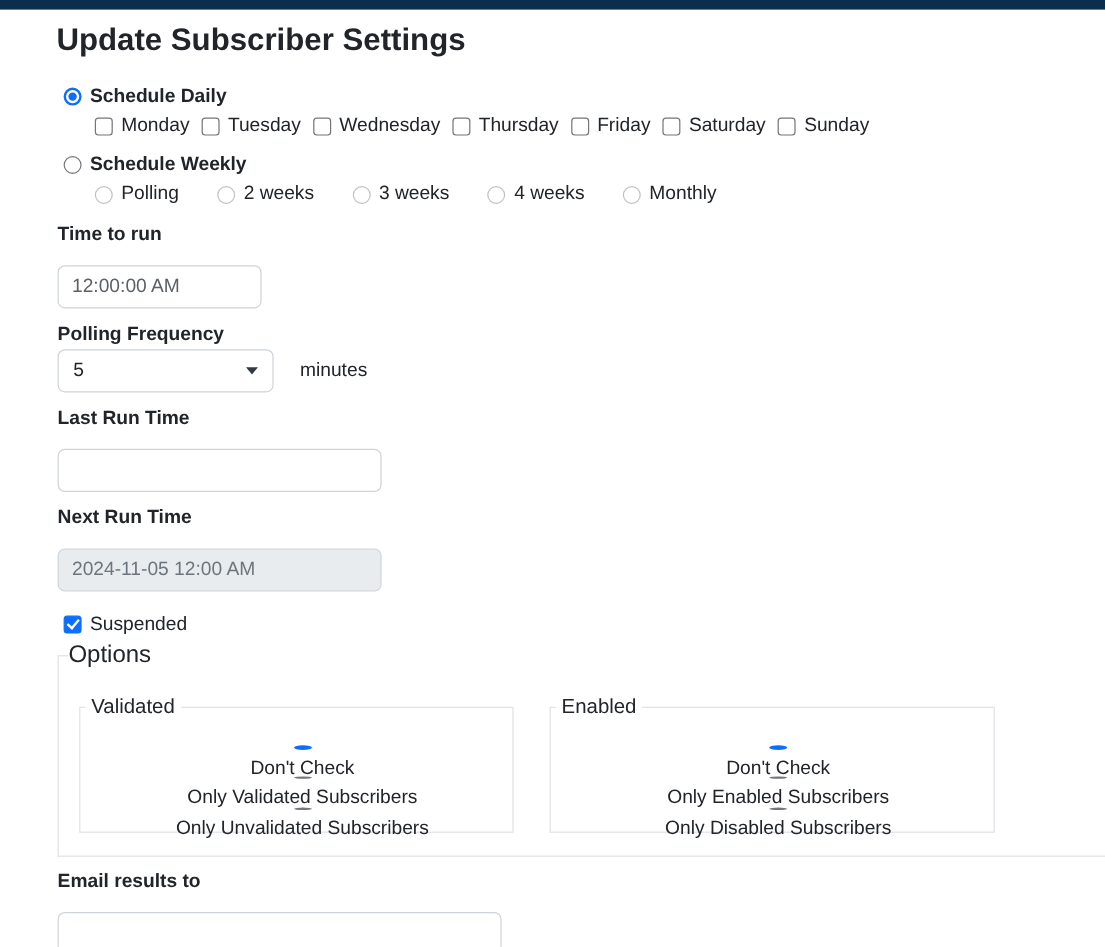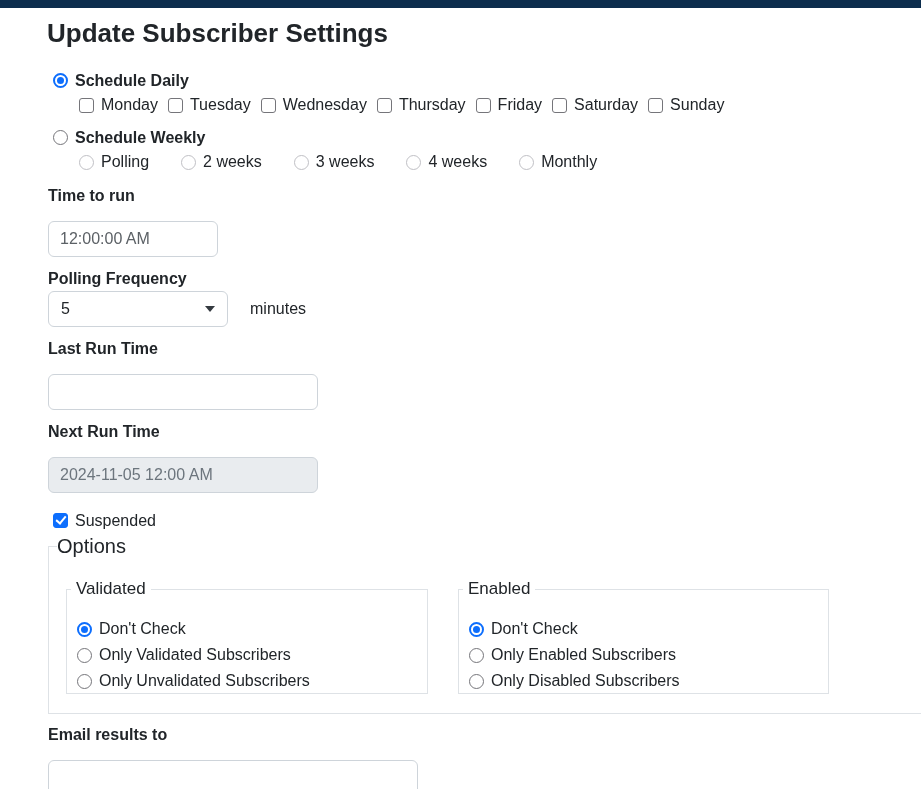--- a/index.html
+++ b/index.html
@@ -50,21 +50,21 @@
   
   .options-box { position:relative; margin-top:18px; width:880px; height:167px;
                  border:1px solid #dee2e6; border-top:none; padding:42px 0 0 17px; }
   .options-box::before { content:''; position:absolute; top:-1px; left:-1px; width:9px; height:1px; background:#dee2e6; }
   .options-legend { position:absolute; top:-12px; left:8px; font-size:20px; line-height:22px; color:#212529; background:#fff0; }
 
   .sub-fieldsets { display:flex; gap:30px; }
   .sub-fieldset { position:relative; width:362px; height:105px; border:1px solid #dee2e6; padding:31px 0 0 10px; background:#fff; }
   .sub-fieldset.enabled-box { width:371px; }
   .sub-legend { position:absolute; top:-11px; left:4px; padding:0 5px; background:#fff; font-size:17px; line-height:20px; color:#212529; }
-  .opt-row { display:flex; align-items:center; gap:7px; height:16px; margin-bottom:10px; font-size:16px; color:#212529; }
+  .opt-row { display:flex; align-items:center; gap:7px; height:16px; margin-bottom:10px; font-size:16px; color:#212529;flex-direction:column; }
 
   .save-btn { margin-top:10px; height:34px; padding:0 14px; border:none; border-radius:6px;
               background:var(--accent,#0d6efd); color:#fff; font-size:16px; font-family:inherit; cursor:pointer; }
 </style>
 </head>
 <body>
 
 <div class="topbar"></div>
 
 <div class="container">

